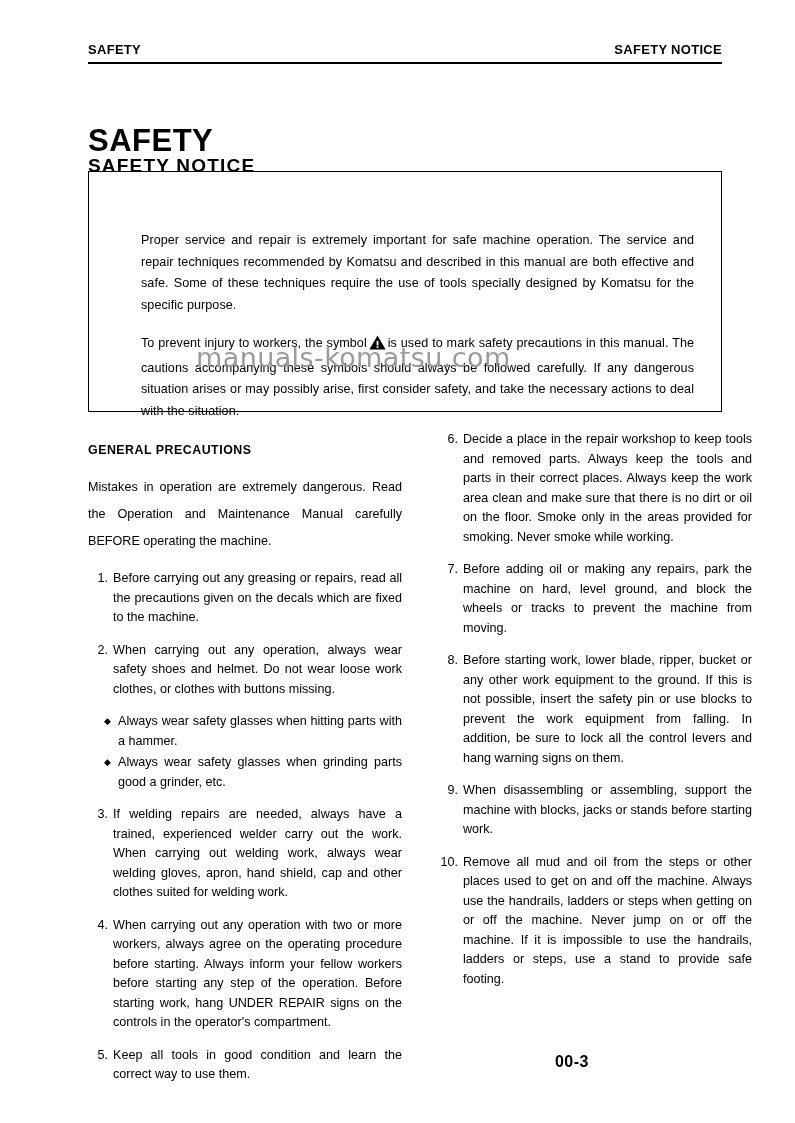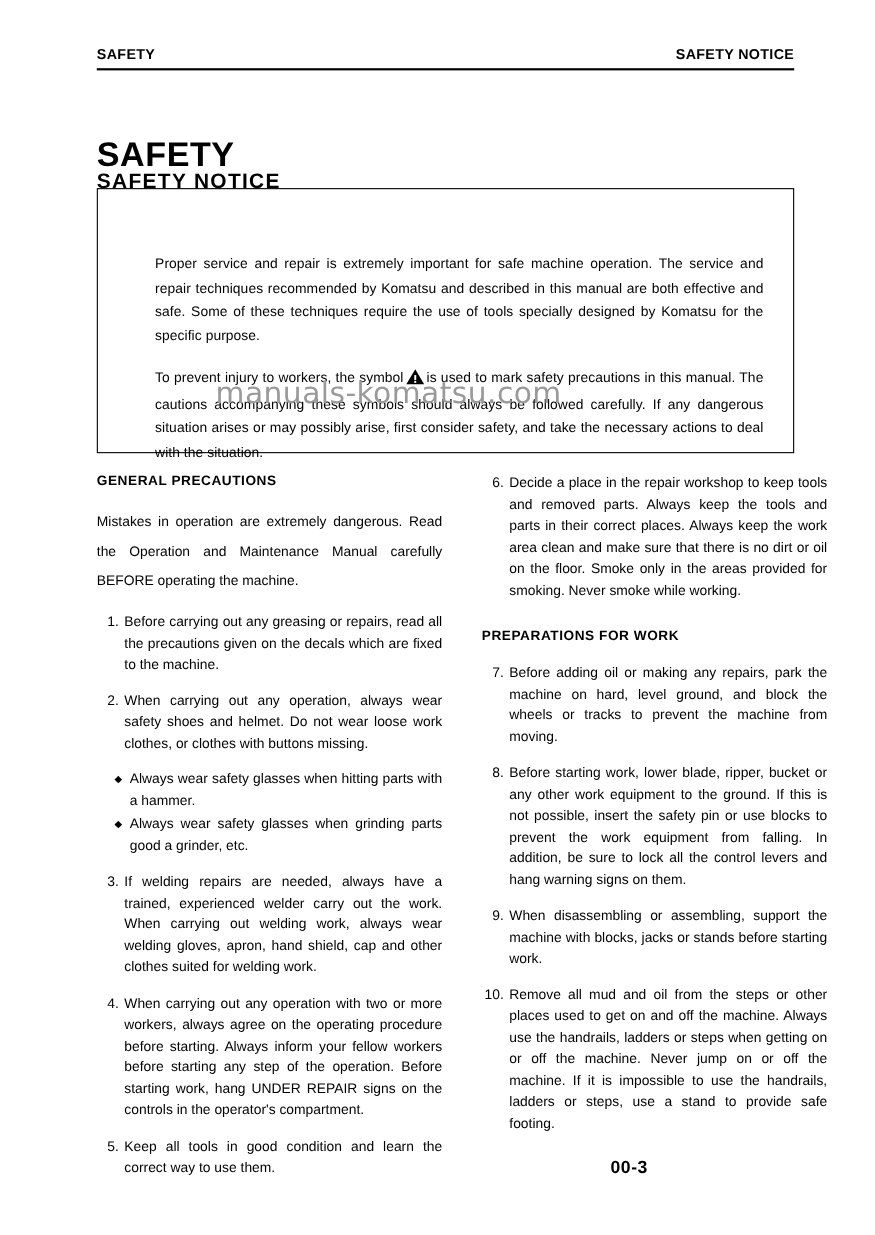--- a/index.html
+++ b/index.html
@@ -124,21 +124,21 @@
     top: 430px;
     width: 314px;
   }
   .col-left  { left: 88px; }
   .col-right { left: 438px; }
 
   .col-head {
     font-size: 12.4px;
     font-weight: bold;
     letter-spacing: 0.5px;
-    margin: 0 0 17px 0;
+    margin: 13px 0 17px 0;
   }
   .col-head.spaced { margin-top: 24px; }
 
   .intro-para {
     font-size: 12.6px;
     line-height: 27px;
     text-align: justify;
     margin: 0 0 14px 0;
   }
 
@@ -260,21 +260,20 @@
       <span class="num-text">Keep all tools in good condition and learn the correct way to use them.</span>
     </div>
   </div>
 
   <div class="col col-right">
     <div class="num-item">
       <span class="num-marker">6.</span>
       <span class="num-text">Decide a place in the repair workshop to keep tools and removed parts. Always keep the tools and parts in their correct places. Always keep the work area clean and make sure that there is no dirt or oil on the floor. Smoke only in the areas provided for smoking. Never smoke while working.</span>
     </div>
 
-    <div class="col-head spaced">PREPARATIONS FOR WORK</div>
 
     <div class="num-item">
       <span class="num-marker">7.</span>
       <span class="num-text">Before adding oil or making any repairs, park the machine on hard, level ground, and block the wheels or tracks to prevent the machine from moving.</span>
     </div>
 
     <div class="num-item">
       <span class="num-marker">8.</span>
       <span class="num-text">Before starting work, lower blade, ripper, bucket or any other work equipment to the ground. If this is not possible, insert the safety pin or use blocks to prevent the work equipment from falling. In addition, be sure to lock all the control levers and hang warning signs on them.</span>
     </div>

